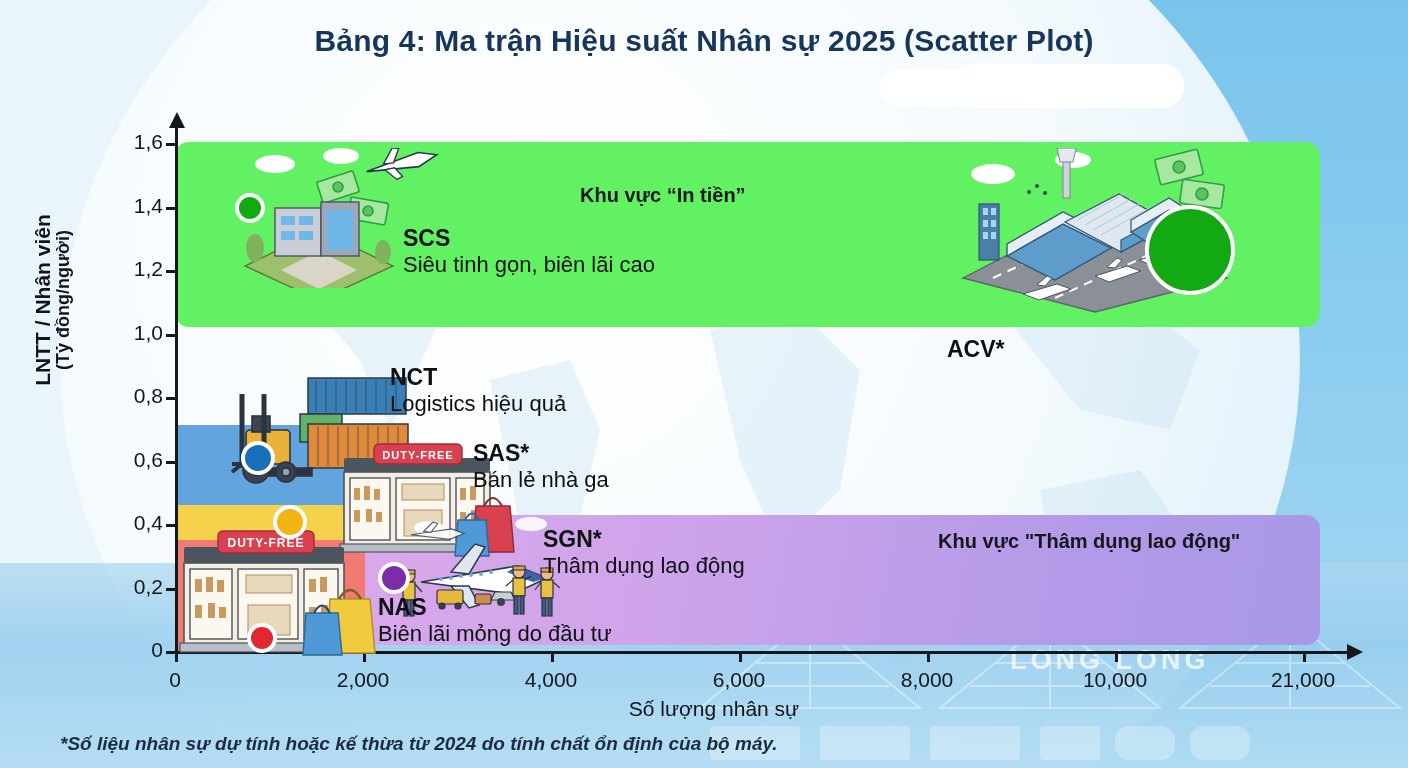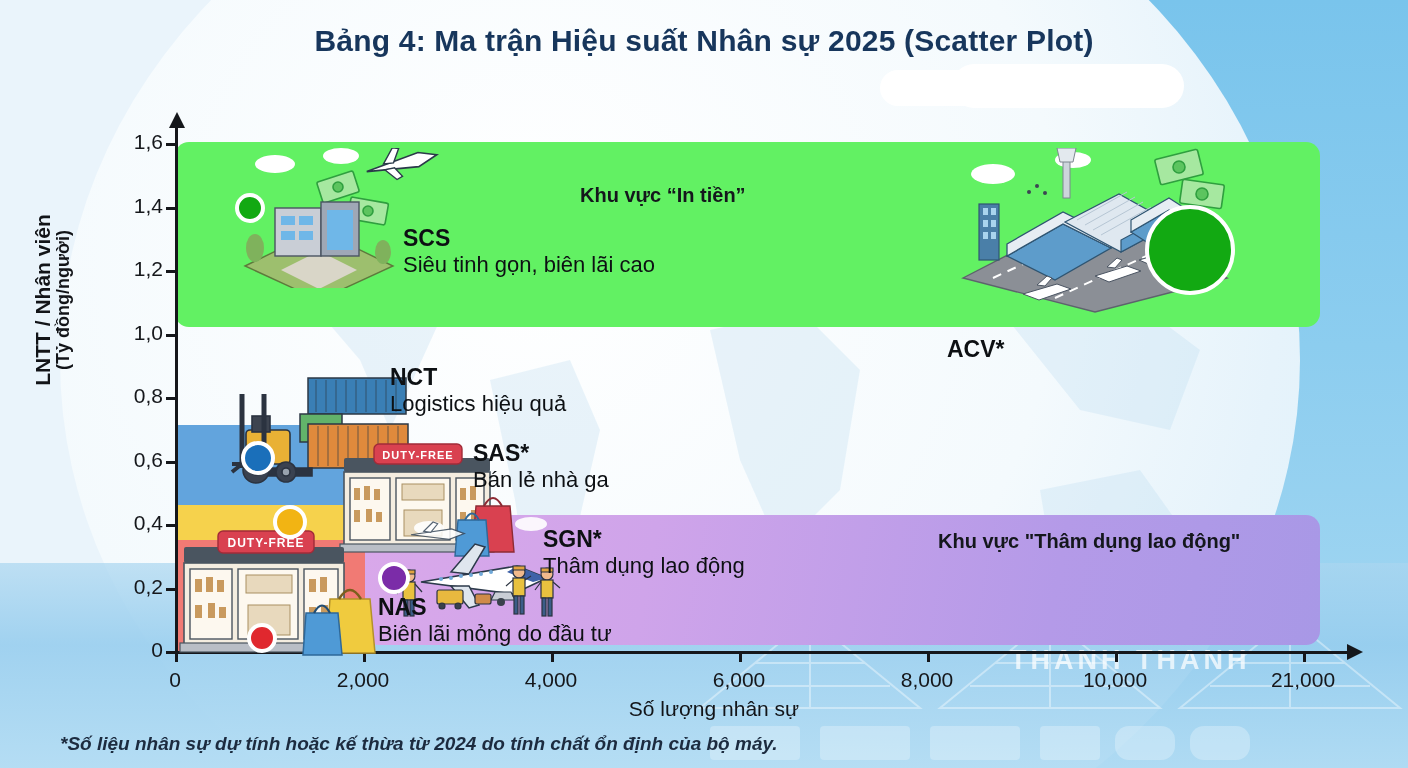--- a/index.html
+++ b/index.html
@@ -173,21 +173,21 @@
     <g fill="#ffffff" opacity=".6">
       <rect x="20" y="138" width="90" height="34" rx="4"></rect>
       <rect x="130" y="138" width="90" height="34" rx="4"></rect>
       <rect x="240" y="138" width="90" height="34" rx="4"></rect>
       <rect x="350" y="138" width="60" height="34" rx="4"></rect>
       <rect x="425" y="138" width="60" height="34" rx="14"></rect>
       <rect x="500" y="138" width="60" height="34" rx="14"></rect>
     </g>
   </svg>
 
-  <div class="bg-watermark">THANH THANH</div>
+  <div class="bg-watermark">LONG LONG</div>
   <div class="bg-cloudpill2"></div>
   <div class="bg-cloudpill"></div>
 </div>
 
 <div id="title">Bảng 4: Ma trận Hiệu suất Nhân sự 2025 (Scatter Plot)</div>
 
 <div id="plot">
 
   <div class="zone zone-green"></div>
   <div class="zone zone-blue"></div>

